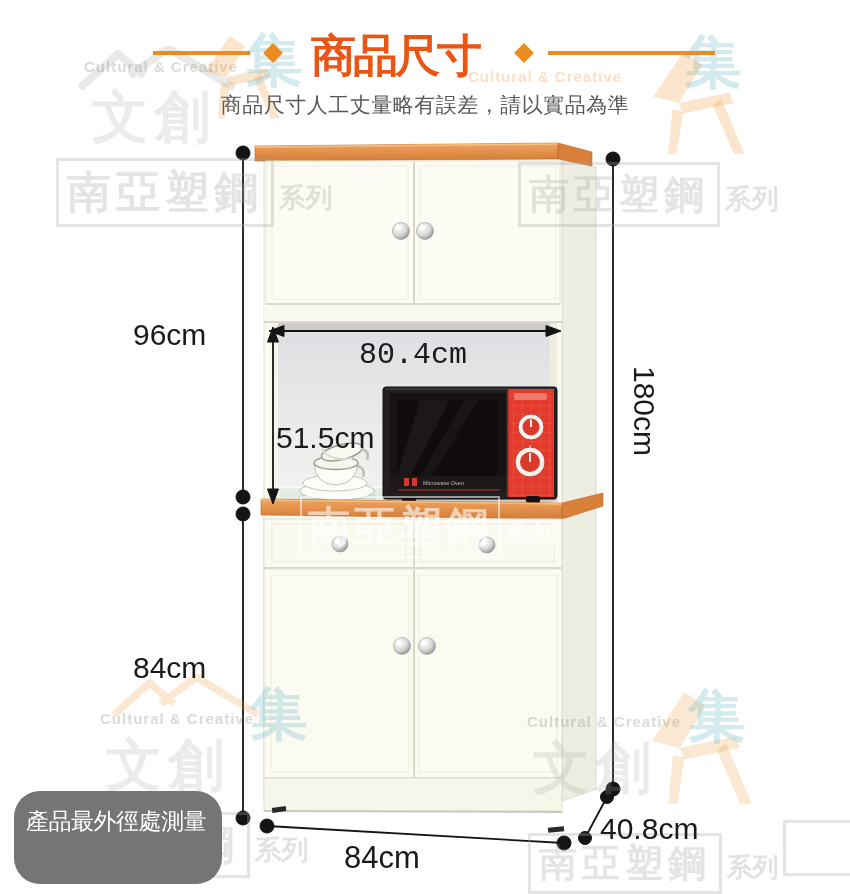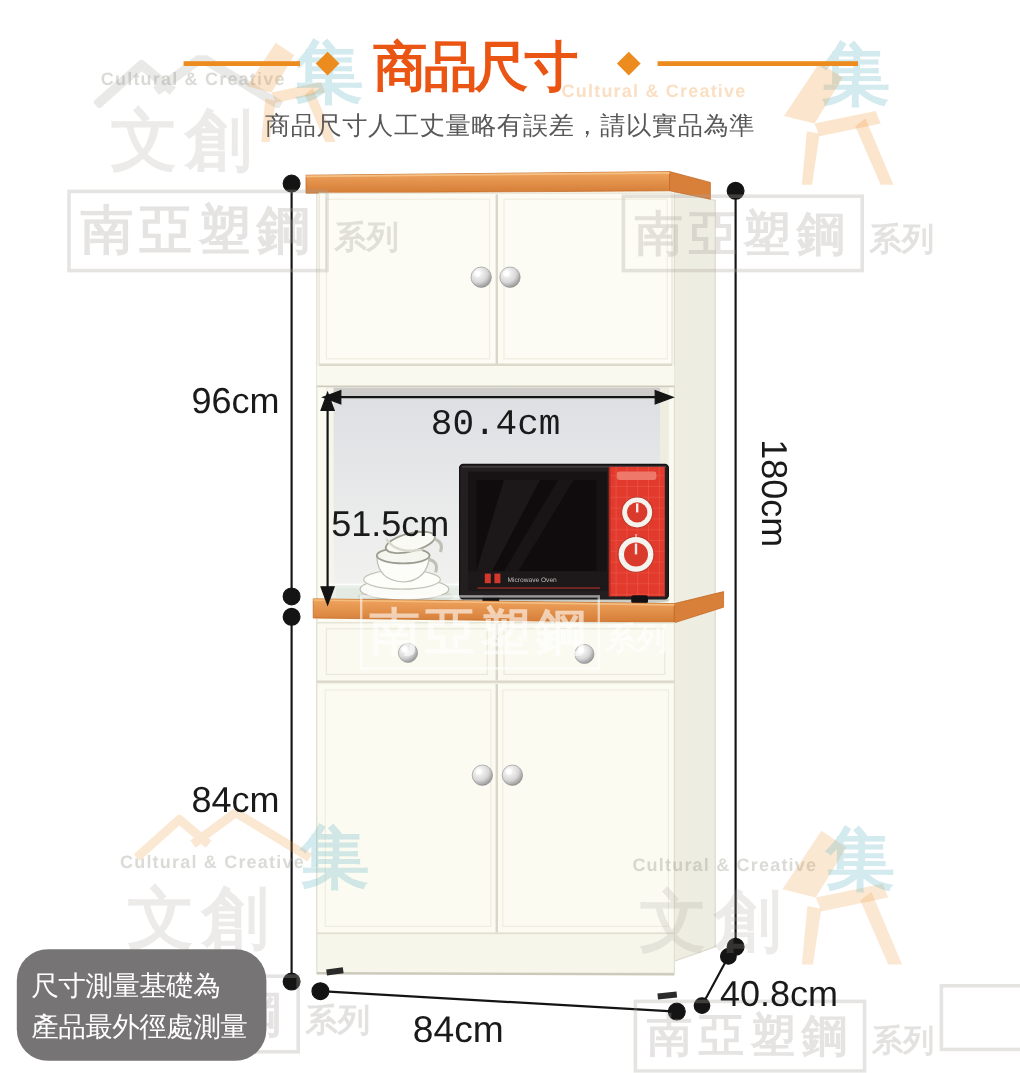--- a/index.html
+++ b/index.html
@@ -14,21 +14,21 @@
   .title{
     position:absolute;left:300px;top:26px;width:190px;text-align:center;
     font-size:45px;font-weight:bold;color:#EA5514;letter-spacing:-3px;z-index:6;white-space:nowrap;
   }
   .subtitle{
     position:absolute;left:0;right:0;top:91px;text-align:center;
     font-size:21px;font-weight:500;color:#595757;letter-spacing:0.5px;z-index:6;
   }
   
   .dim{position:absolute;color:#1A1A1A;font-size:30px;font-weight:500;z-index:7;white-space:nowrap;}
-  .dim-right{width:100px;text-align:right;}
+  .dim-right{width:100px;text-align:left;}
   .dim-rot{width:110px;height:34px;text-align:center;transform:rotate(90deg);}
   
   .note{
     position:absolute;left:14px;top:791px;width:208px;height:93px;background:#767474;
     border-radius:26px;z-index:9;color:#ffffff;font-size:23px;font-weight:500;
     padding:13px 0 0 12px;box-sizing:border-box;line-height:34px;letter-spacing:-0.5px;white-space:nowrap;
   }
   
   .wm{position:absolute;z-index:4;pointer-events:none;white-space:nowrap;}
   .wm-en{font-size:15px;font-weight:bold;color:rgba(150,148,140,0.35);letter-spacing:1px;}
@@ -322,15 +322,14 @@
 
 <div class="dim dim-right" style="left:133px;top:318px;">96cm</div>
 <div class="dim" style="left:359px;top:338px;font-family:Liberation Mono, monospace;">80.4cm</div>
 <div class="dim" style="left:276px;top:421px;">51.5cm</div>
 <div class="dim dim-rot" style="left:589px;top:394px;">180cm</div>
 <div class="dim dim-right" style="left:133px;top:651px;">84cm</div>
 <div class="dim" style="left:344px;top:840px;font-size:31px;">84cm</div>
 <div class="dim" style="left:600px;top:812px;">40.8cm</div>
 
 <div class="note">
-  <div>尺寸測量基礎為</div>
   <div>產品最外徑處測量</div>
 </div>
 
 </body></html>

